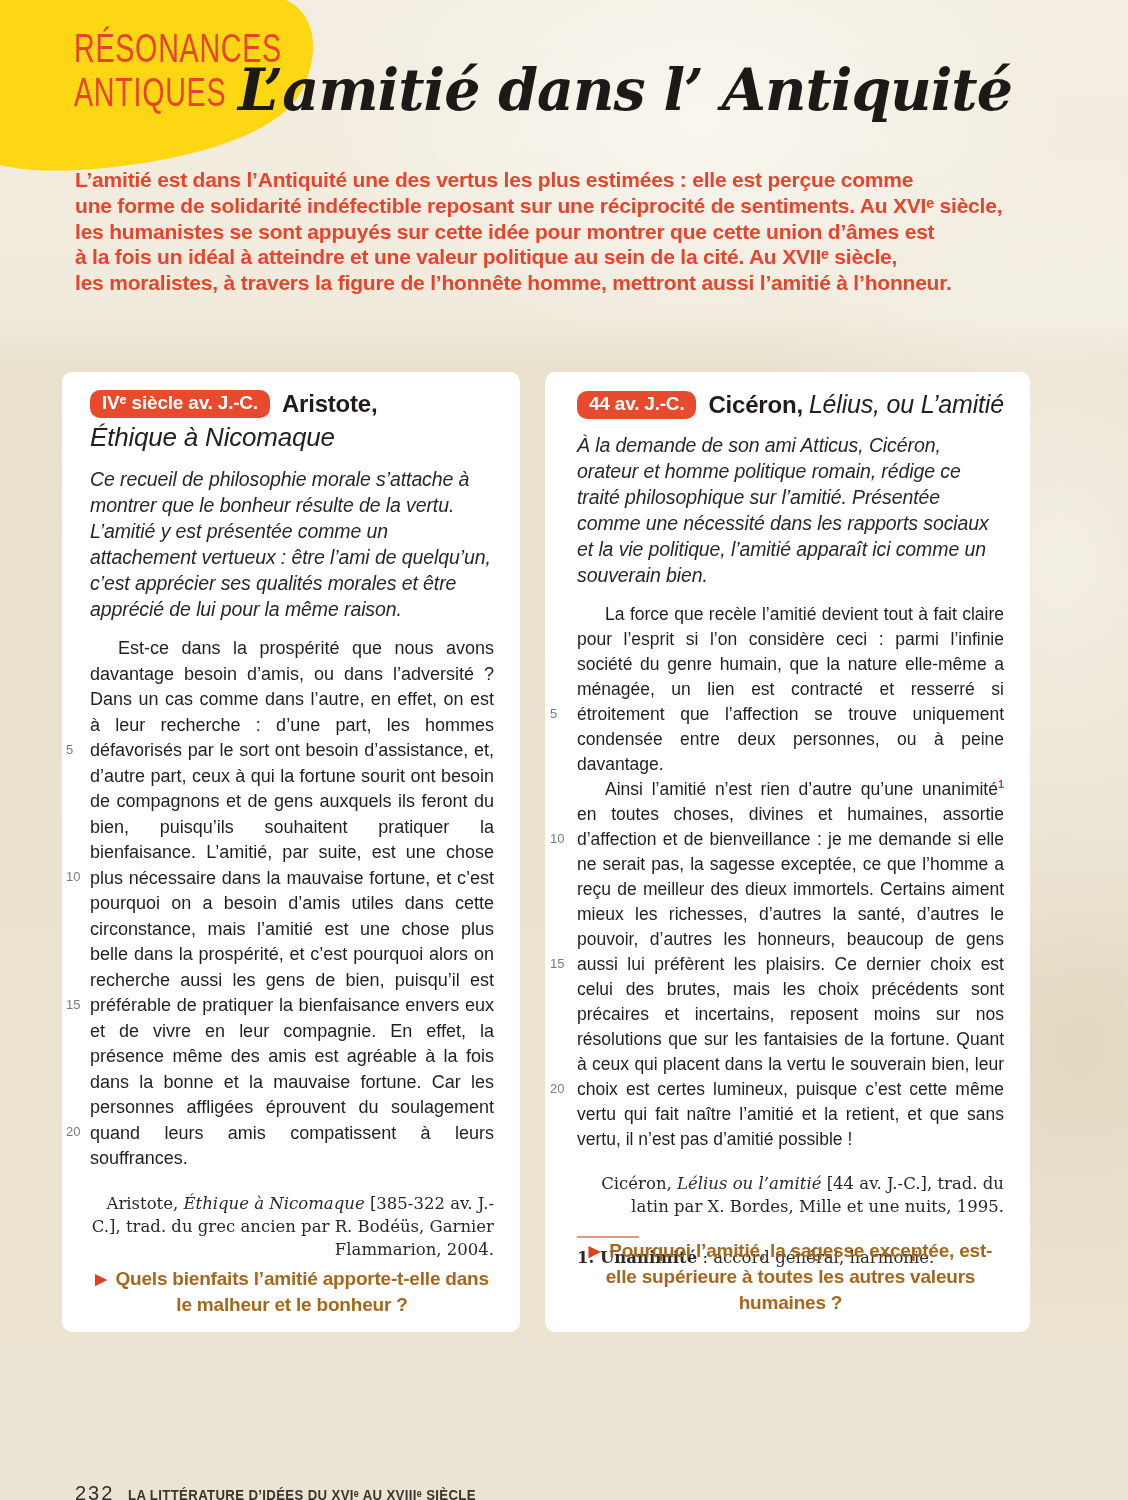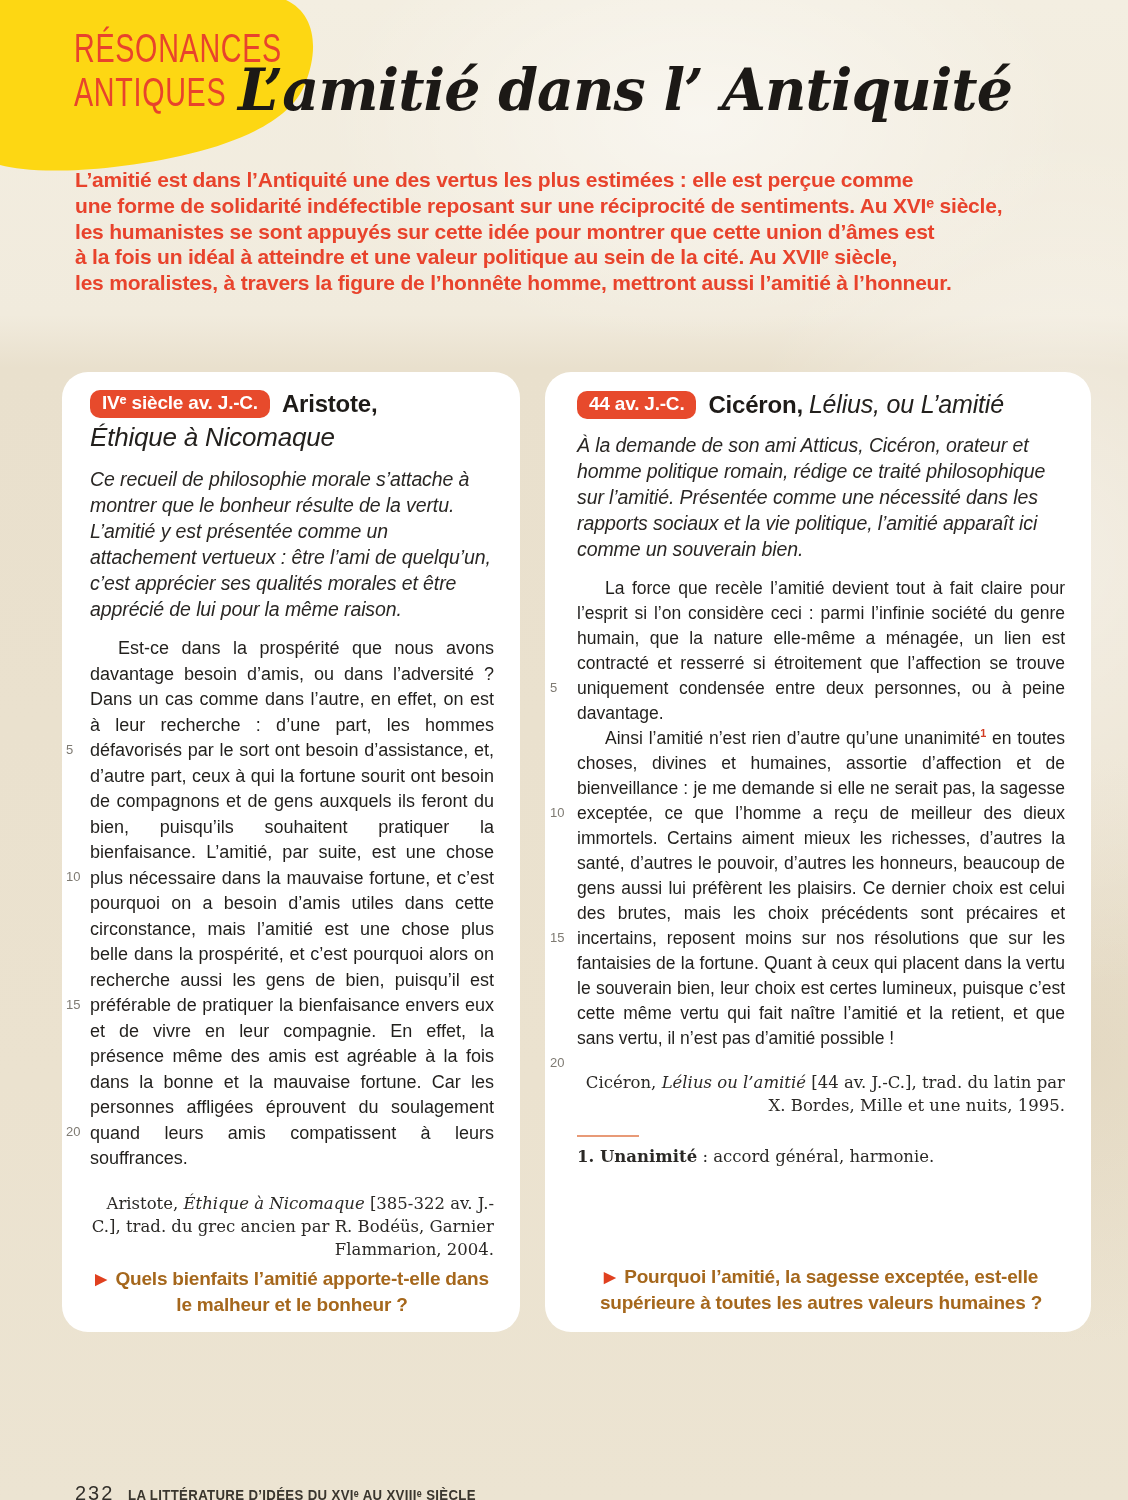--- a/index.html
+++ b/index.html
@@ -26,25 +26,25 @@
     font-size:57px;letter-spacing:-1px;color:#1c1916;white-space:nowrap;
   }
   .intro{
     position:absolute;left:75px;top:167px;width:900px;
     color:#e8432c;font-weight:700;font-size:21px;line-height:25.8px;letter-spacing:-0.2px;
   }
   .intro div{white-space:nowrap;}
 
   
   .card{
-    position:absolute;top:372px;height:960px;background:#ffffff;border-radius:26px;
+    position:absolute;top:372px;height:960px;background:#ffffff;border-radius:10px;
     box-sizing:border-box;
   }
   .card.left {left:62px;width:458px;padding:18px 26px 0 28px;}
-  .card.right{left:545px;width:546px;padding:18px 26px 0 32px;}
+  .card.right{left:545px;width:485px;padding:18px 26px 0 32px;}
 
   .badge{
     display:inline-block;background:#e74a2c;color:#ffffff;border-radius:10px;
     padding:2px 12px 4px 12px;font-weight:700;font-size:19px;letter-spacing:-0.2px;
     vertical-align:middle;
   }
   .author{display:inline-block;font-weight:700;font-size:24px;color:#1e1b18;margin-left:12px;vertical-align:middle;letter-spacing:-0.2px;}
   .worktitle{font-style:italic;font-weight:400;font-size:26px;color:#23201d;letter-spacing:-0.2px;}
   .card .workline{margin-top:4px;}
   .card.right .worktitle{display:inline-block;vertical-align:middle;margin-left:6px;font-size:25px;}

